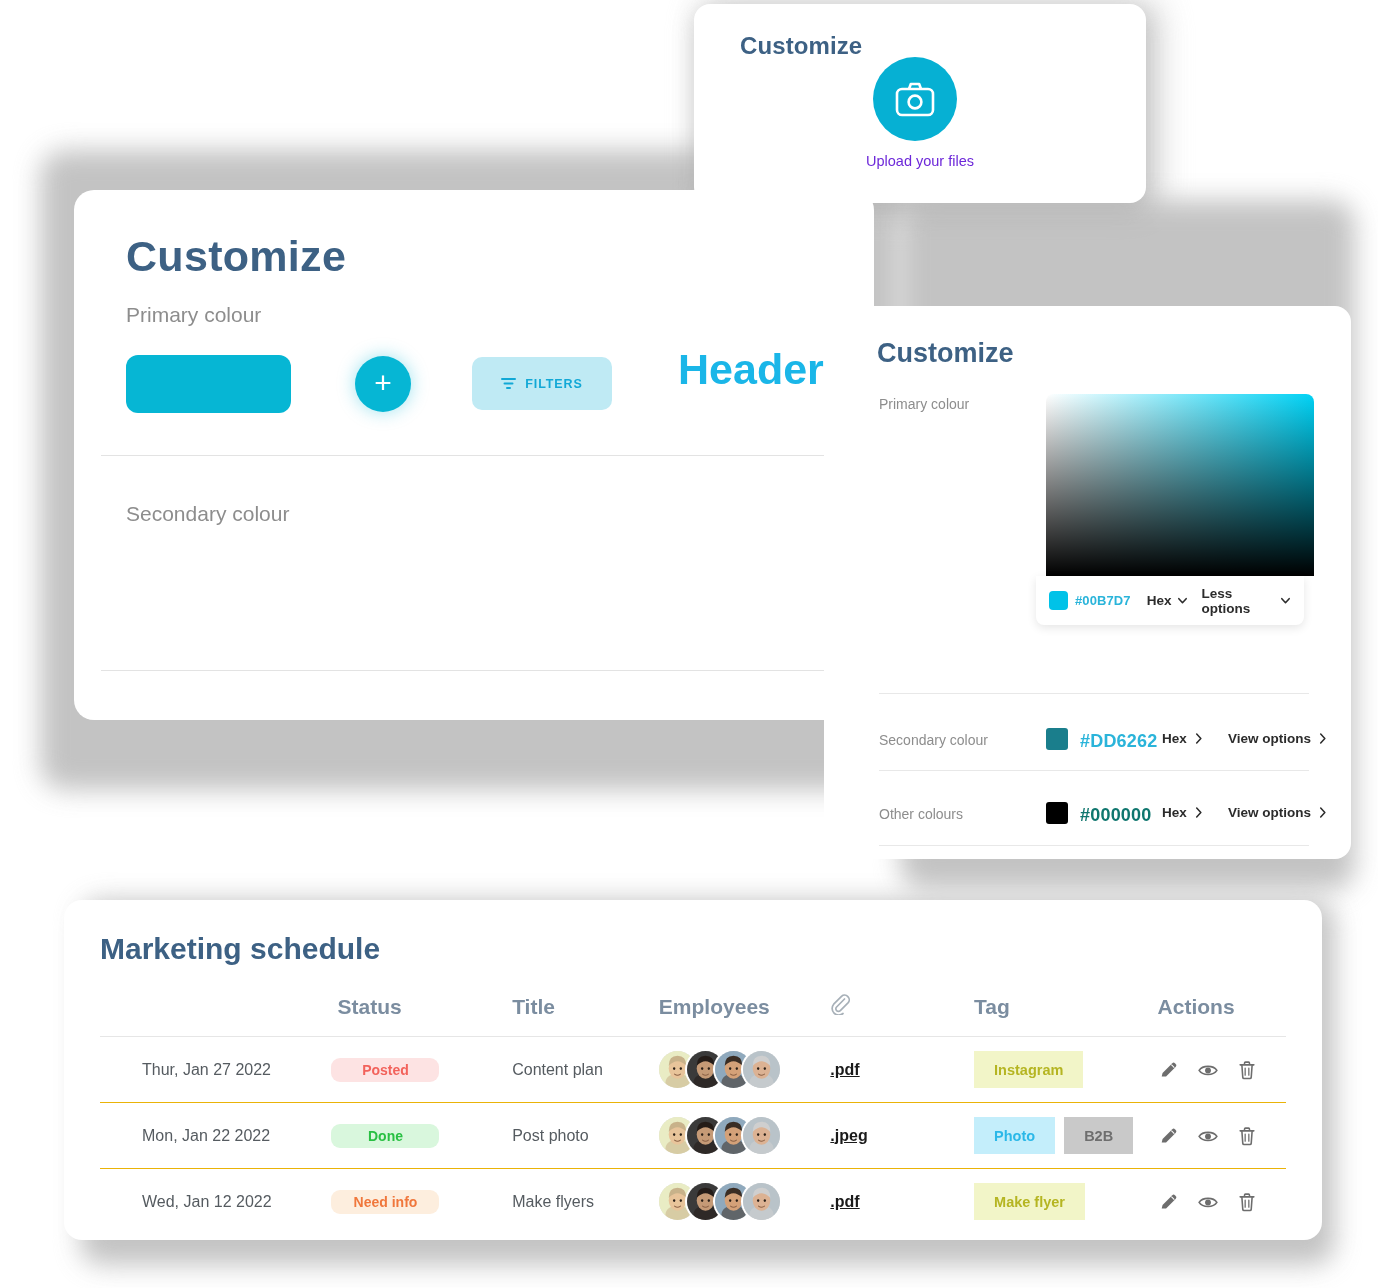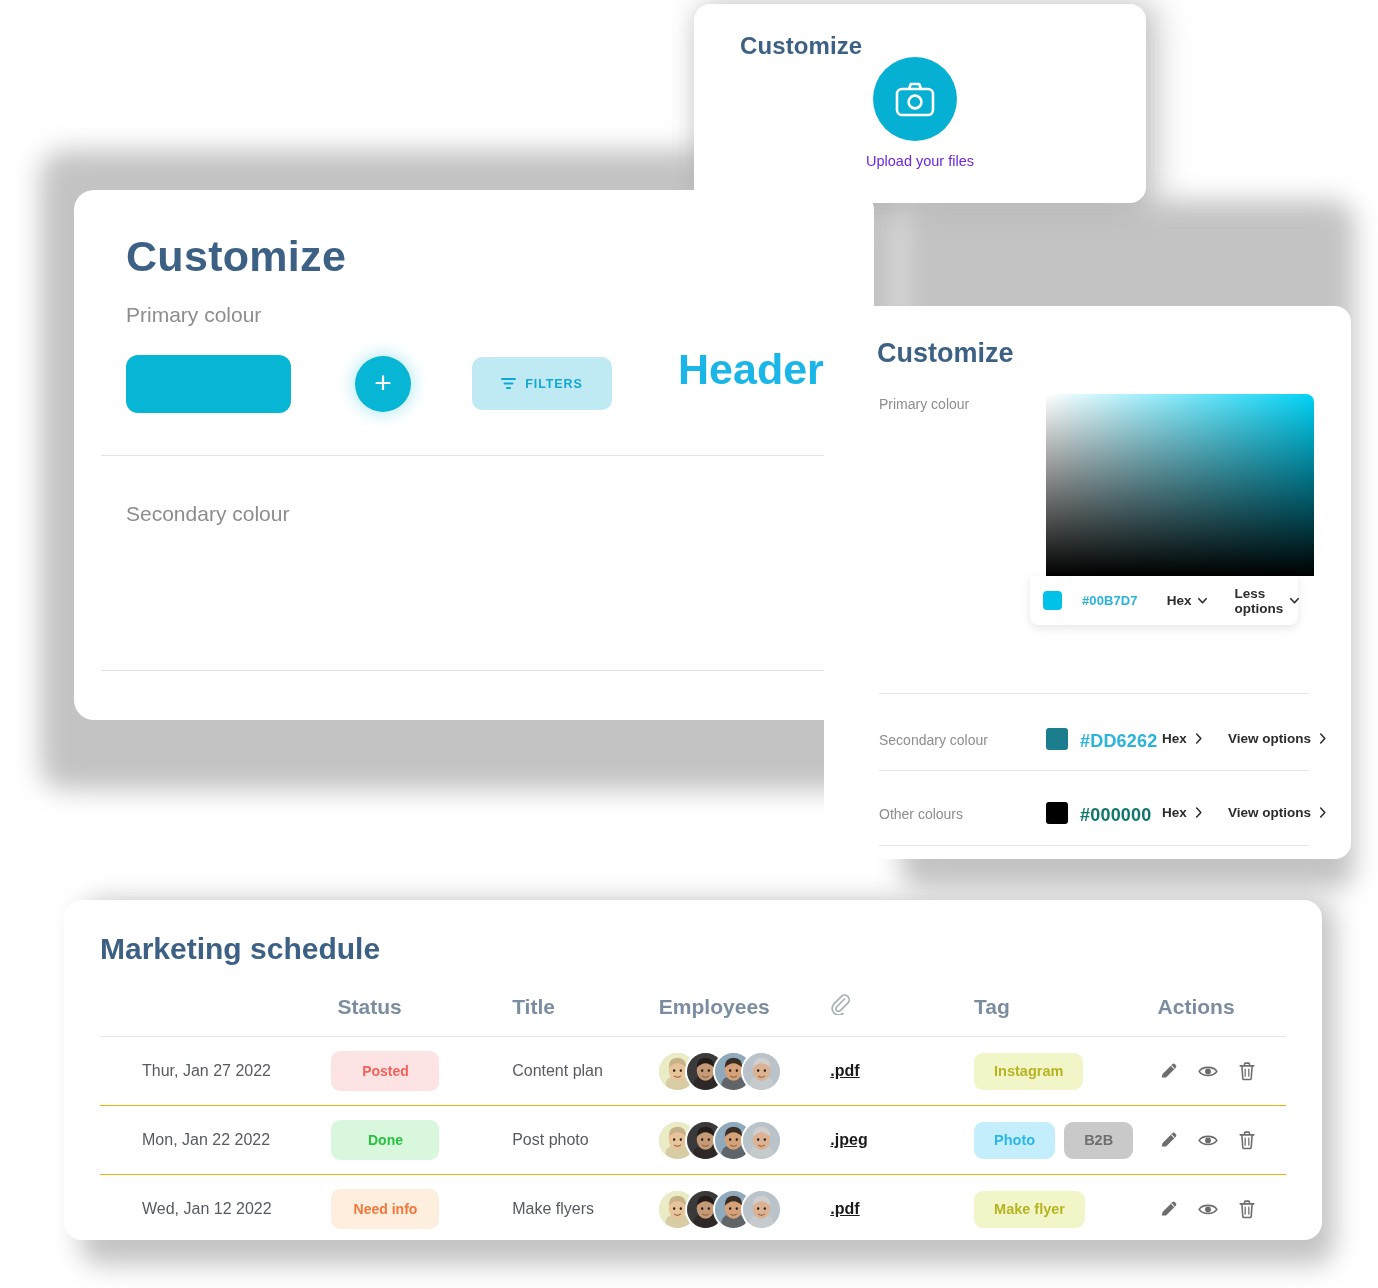--- a/index.html
+++ b/index.html
@@ -154,28 +154,28 @@
 
   .gradient-box {
     position: absolute; left: 222px; top: 88px;
     width: 268px; height: 182px;
     border-radius: 8px 8px 0 0;
     background:
       linear-gradient(to top, #000000 0%, rgba(0,0,0,0) 100%),
       linear-gradient(to right, #ffffff 0%, #00d2f5 100%);
   }
   .picker-footer {
-    position: absolute; left: 206px; top: 270px;
+    position: absolute; left: 212px; top: 270px;
     width: 268px; height: 49px;
     background: #fff;
     border-radius: 0 0 8px 8px;
     box-shadow: 0 3px 10px rgba(0,0,0,.10);
     display: flex; align-items: center;
     padding: 0 13px;
-    gap: 20px;
+    gap: 7px;
   }
   .mini-swatch {
     width: 19px; height: 19px; border-radius: 4px;
     background: #00c2e8; flex: none;
   }
   .hexval {
     font-size: 13px; font-weight: 700; color: #2ab4da;
     letter-spacing: .1px;
   }
   .pf-opt {
@@ -242,21 +242,21 @@
   .c-employees { width: 175px; }
   .c-file      { width: 150px; }
   .c-tag       { width: 185px; }
   .c-actions   { width: 130px; }
 
   .th-date      { width: 235px; }
   .th-status    { padding-left: 6px !important; }
 
   .status-pill {
     display: inline-flex; align-items: center; justify-content: center;
-    min-width: 108px; height: 40px; padding: 0 16px;
+    min-width: 108px; height: 24px; padding: 0 16px;
     border-radius: 9px;
     font-size: 14px; font-weight: 700;
   }
   .st-posted   { background: #fde3e3; color: #f2625b; }
   .st-done     { background: #d9f7dd; color: #29c043; }
   .st-needinfo { background: #fdeede; color: #f0773c; }
 
   .avatars { display: flex; align-items: center; }
   .av {
     width: 37px; height: 37px; border-radius: 50%;
@@ -270,21 +270,21 @@
 
   .filelink {
     font-size: 16px; font-weight: 700; color: #1a1a1a;
     text-decoration: underline; cursor: pointer;
   }
 
   .tag-wrap { display: flex; align-items: center; gap: 9px; }
   .tag-pill {
     display: inline-flex; align-items: center; justify-content: center;
     height: 37px; padding: 0 20px;
-    border-radius: 9px;
+    border-radius: 0;
     font-size: 14.5px; font-weight: 700;
   }
   .tg-yellow { background: #f2f5c8; color: #b5b522; }
   .tg-blue   { background: #c4eefb; color: #2bb8e8; }
   .tg-grey   { background: #c9c9c9; color: #6e6e6e; }
 
   .actions { display: flex; align-items: center; gap: 17px; }
   .act-icon { cursor: pointer; width: 22px; height: 22px; display: block; }
 </style>
 </head>

